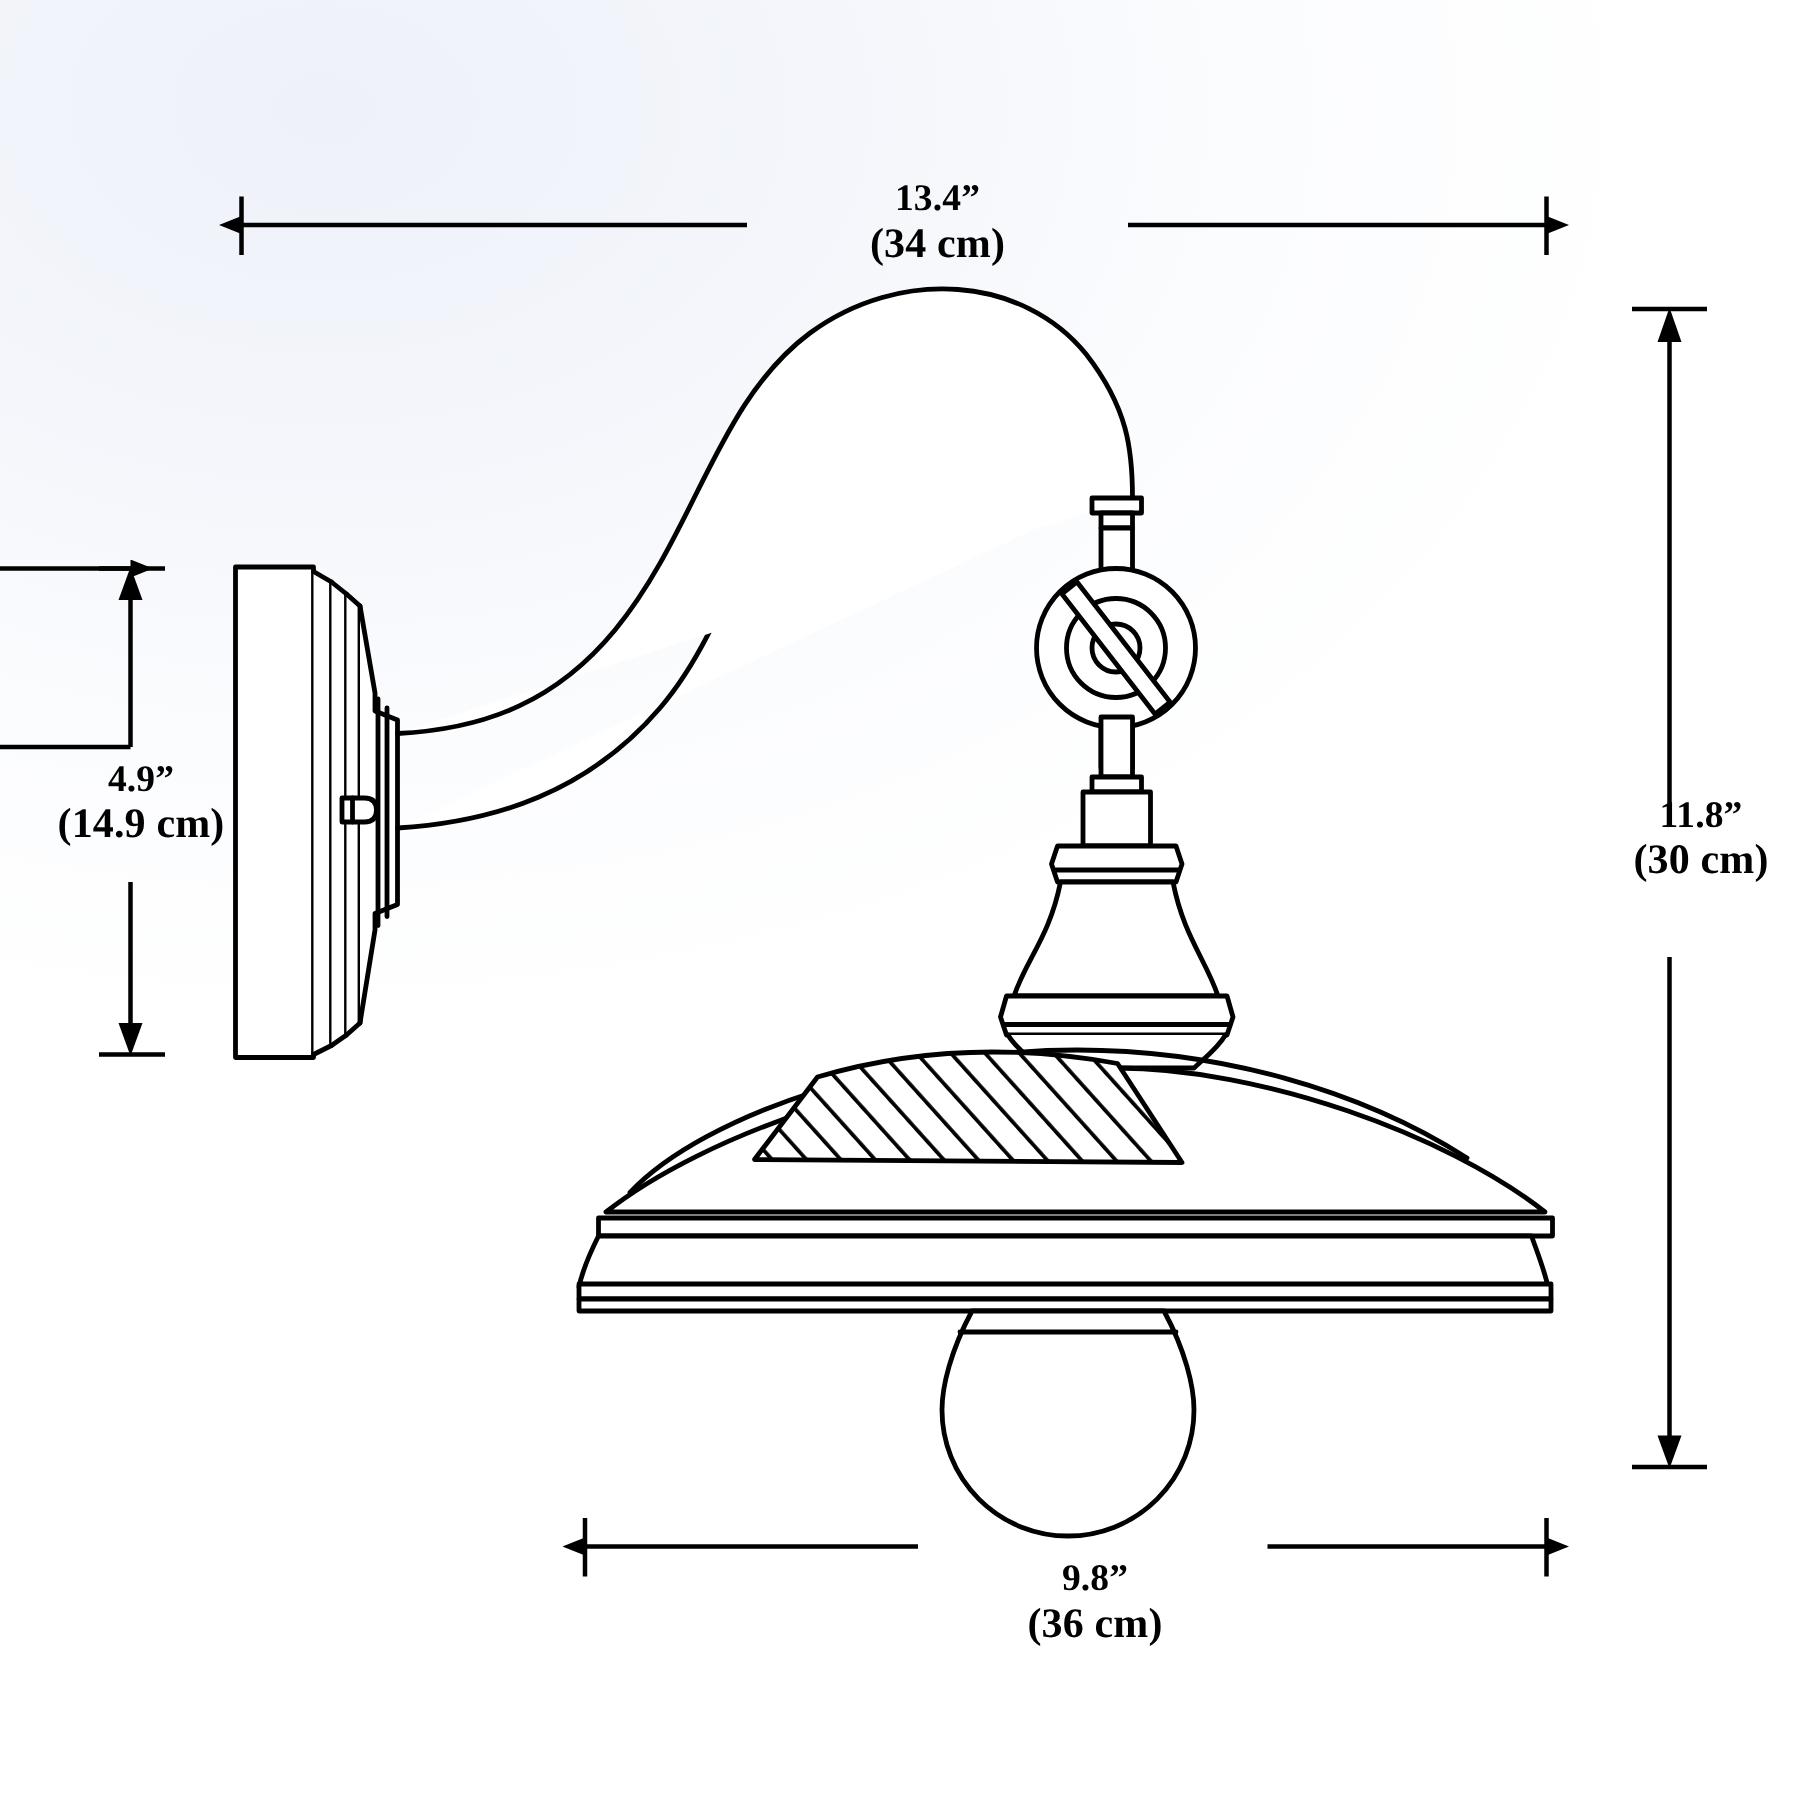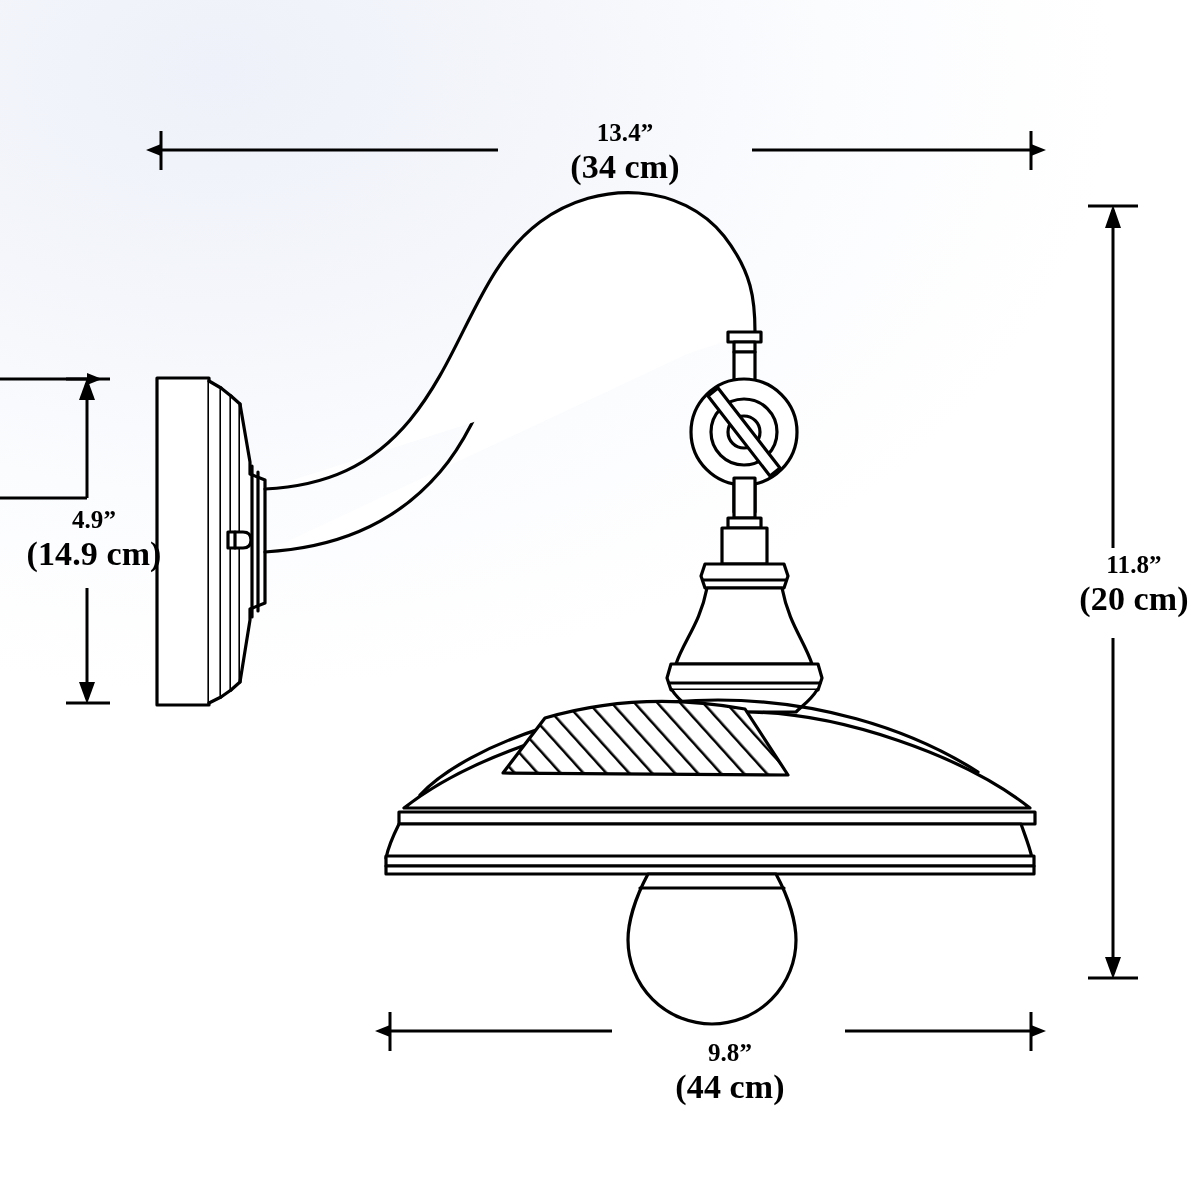--- a/index.html
+++ b/index.html
@@ -33,25 +33,25 @@
     position: absolute;
     text-align: center;
     font-family: "Liberation Serif", "DejaVu Serif", serif;
     font-weight: bold;
     color: #000000;
     line-height: 1.16;
     white-space: nowrap;
     letter-spacing: 0.1px;
   }
   .dim-label .line1 { display: block; font-size: 25px; }
-  .dim-label .line2 { display: block; font-size: 34px; }
+  .dim-label .line2 { display: block; font-size: 28px; }
 
   #label-width-top   { left: 500px; top: 118px;  width: 250px; }
   #label-height-left { left: 14px;  top: 505px;  width: 160px; }
-  #label-height-right{ left: 1068px;top: 550px;  width: 132px; }
+  #label-height-right{ left: 1068px;top: 529px;  width: 132px; }
   #label-width-bottom{ left: 615px; top: 1038px; width: 230px; }
 </style>
 </head>
 <body>
 
 <div id="stage">
 
   <svg id="drawing" viewBox="0 0 1200 1200" xmlns="http://www.w3.org/2000/svg">
 
     <defs>
@@ -219,21 +219,21 @@
     <span class="line2">(34 cm)</span>
   </div>
 
   <div class="dim-label" id="label-height-left">
     <span class="line1">4.9”</span>
     <span class="line2">(14.9 cm)</span>
   </div>
 
   <div class="dim-label" id="label-height-right">
     <span class="line1">11.8”</span>
-    <span class="line2">(20 cm)</span>
+    <span class="line2">(30 cm)</span>
   </div>
 
   <div class="dim-label" id="label-width-bottom">
     <span class="line1">9.8”</span>
-    <span class="line2">(44 cm)</span>
+    <span class="line2">(36 cm)</span>
   </div>
 
 </div>
 
 </body></html>

